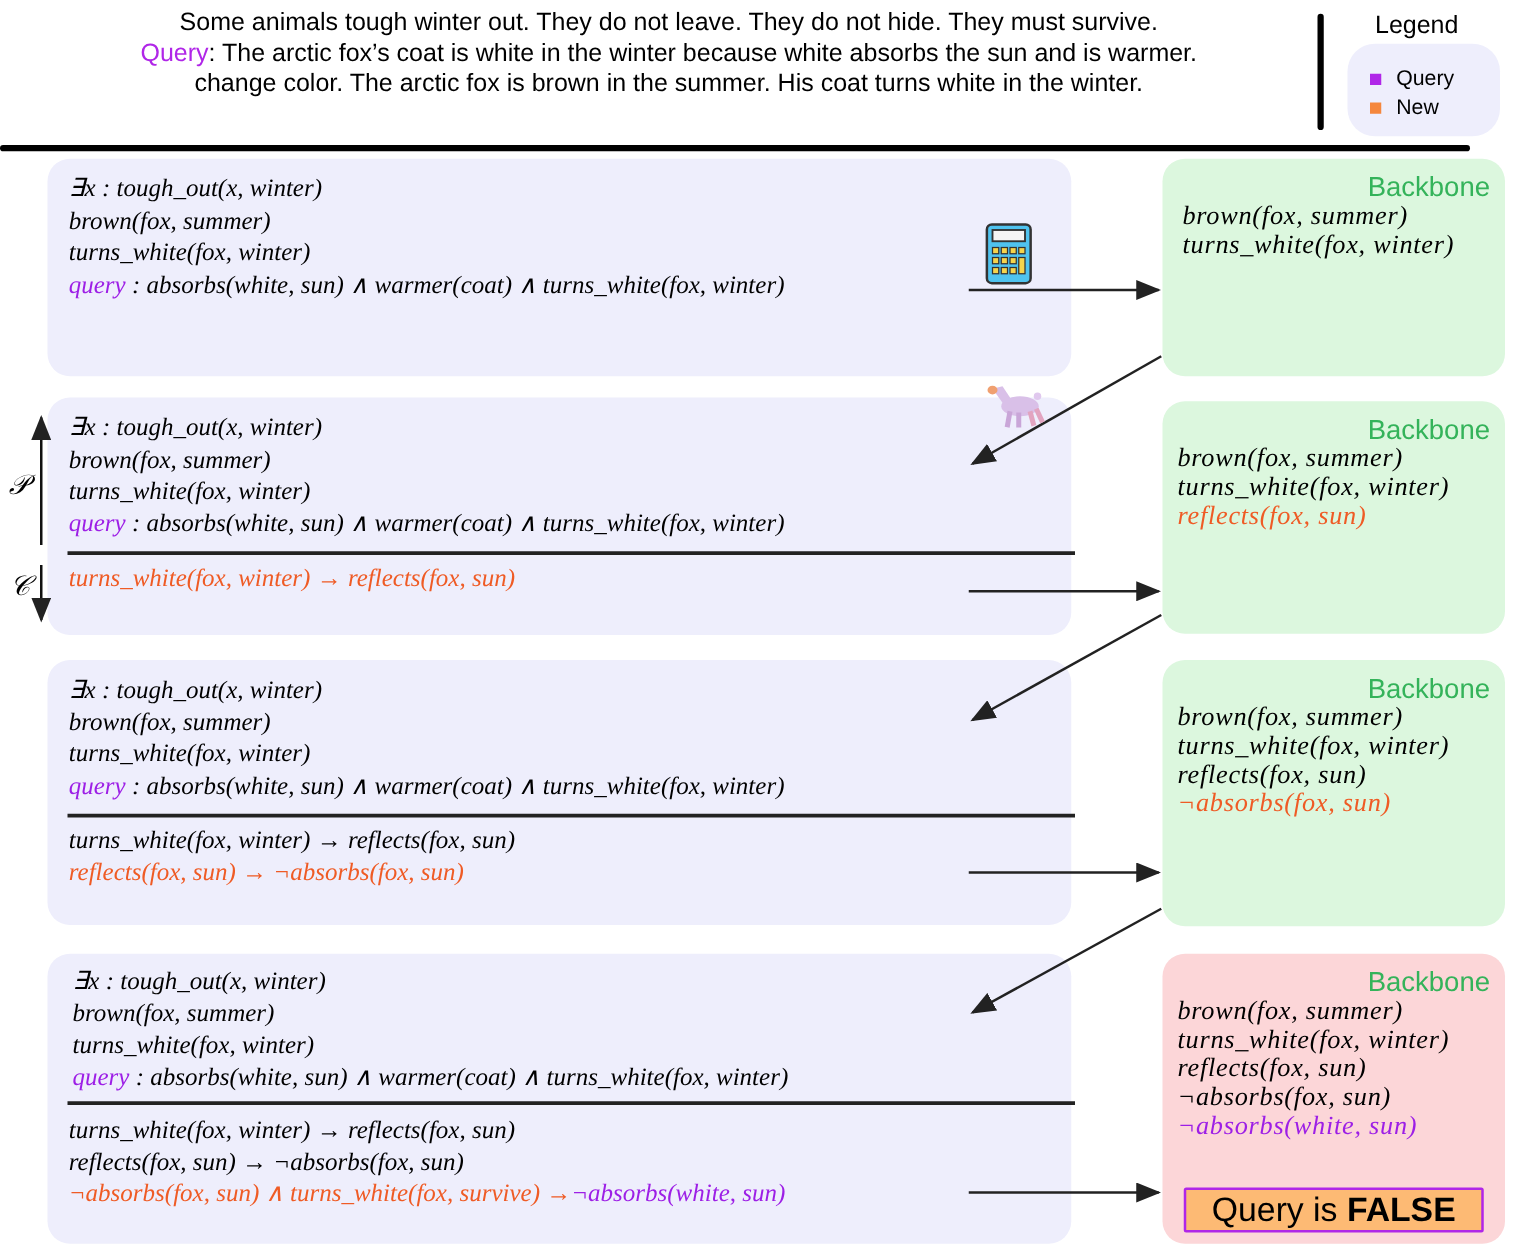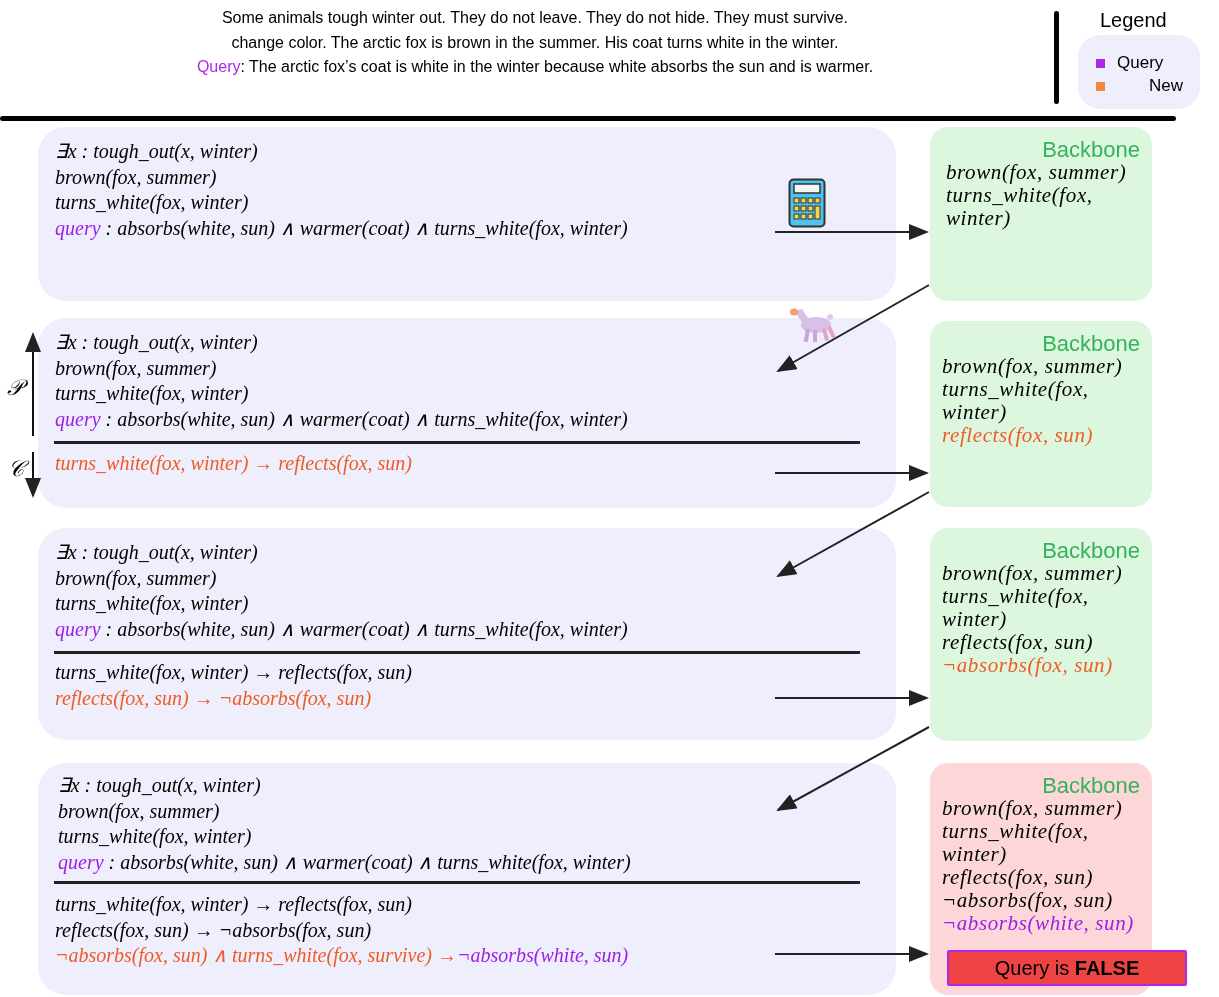--- a/index.html
+++ b/index.html
@@ -1,58 +1,58 @@
 <!DOCTYPE html>
 <html><head>
   <meta charset="utf-8">
   <style>
     html, body { margin: 0; padding: 0; background: #ffffff; }
     body { width: 1219px; height: 997px; position: relative; overflow: hidden; font-family: "Liberation Sans", sans-serif; color: #000; }
-    .story { position: absolute; left: 30px; top: 6px; width: 1010px; text-align: center; font-size: 16px; line-height: 24.5px; font-family: "Liberation Sans", sans-serif; }
+    .story { position: absolute; left: 30px; top: 6px; width: 1010px; text-align: center; font-size: 20px; line-height: 24.5px; font-family: "Liberation Sans", sans-serif; }
     .story .q { color: #b026e8; }
     .vsep { position: absolute; left: 1054px; top: 11px; width: 5px; height: 93px; background: #000; border-radius: 3px; }
     .hsep { position: absolute; left: 0; top: 116px; width: 1176px; height: 5px; background: #000; border-radius: 3px; }
     .legend-title { position: absolute; left: 1100px; top: 9px; width: 90px; font-size: 20px; }
     .legend-box { position: absolute; left: 1078px; top: 35px; width: 122px; height: 74px; background: #eeeefc; border-radius: 22px; }
     .legend-item { position: absolute; left: 18px; font-size: 17px; display: flex; align-items: center; }
     .legend-item .sw { width: 9px; height: 9px; margin-right: 12px; display: inline-block; }
-    .panel { position: absolute; left: 38px; width: 819px; background: #eeeefc; border-radius: 28px; padding-left: 39px; }
-    .bb { position: absolute; left: 930px; width: 222px; background: #dcf7de; border-radius: 18px; }
+    .panel { position: absolute; left: 38px; width: 819px; background: #eeeefc; border-radius: 18px; }
+    .bb { position: absolute; left: 930px; width: 274px; background: #dcf7de; border-radius: 18px; }
     .bb.red { background: #fcd6d8; }
     .bb-title { position: absolute; right: 12px; top: 10px; font-size: 22px; color: #34b35a; font-family: "Liberation Sans", sans-serif; }
     .bb-lines { position: absolute; left: 13px; top: 34px; font-family: "Liberation Serif", serif; font-style: italic; font-size: 21px; line-height: 23px; letter-spacing: 0.6px; }
     .lines { position: absolute; left: 17px; font-family: "Liberation Serif", serif; font-style: italic; font-size: 20px; line-height: 25.5px; }
     .purple { color: #9d1fe6; }
     .orange { color: #ef5b25; }
     .rule { position: absolute; left: 16px; width: 806px; height: 3px; background: #222; }
-    .result-box { position: absolute; left: 17px; width: 236px; height: 32px; border: 2px solid #b026e8; border-radius: 2px; background: #ef4444; text-align: center; line-height: 32px; font-size: 20px; }
+    .result-box { position: absolute; left: 17px; width: 236px; height: 32px; border: 2px solid #b026e8; border-radius: 2px; background: #fdba74; text-align: center; line-height: 32px; font-size: 27px; }
     .result-box b { font-weight: bold; }
     svg.arrows { position: absolute; left: 0; top: 0; }
     .calc { position: absolute; left: 788px; top: 178px; width: 38px; height: 50px; }
     .llama { position: absolute; left: 786px; top: 303px; width: 56px; height: 42px; }
     .side-label { position: absolute; font-family: "Liberation Serif", serif; font-style: italic; font-size: 22px; }
   </style>
 </head>
 <body>
 
 <div class="story">
   <div>Some animals tough winter out. They do not leave. They do not hide. They must survive.</div>
+  <div><span class="q">Query</span><span>: The arctic fox’s coat is white in the winter because white absorbs the sun and is warmer.</span></div>
   <div>change color. The arctic fox is brown in the summer. His coat turns white in the winter.</div>
-  <div><span class="q">Query</span><span>: The arctic fox’s coat is white in the winter because white absorbs the sun and is warmer.</span></div>
 </div>
 <div class="vsep"></div>
 <div class="hsep"></div>
 
 <div class="legend-title">Legend</div>
 <div class="legend-box">
   <div class="legend-item" style="top:18px;">
     <span class="sw" style="background:#b026e8;"></span>
     <span>Query</span>
   </div>
-  <div class="legend-item" style="top:41px;gap:32px;">
+  <div class="legend-item" style="top:41px;">
     <span class="sw" style="background:#f5873d;"></span>
     <span>New</span>
   </div>
 </div>
 
 <div class="panel" style="top:127px;height:174px;">
   <div class="lines" style="top:12px;">
     <div>∃x : tough_out(x, winter)</div>
     <div>brown(fox, summer)</div>
     <div>turns_white(fox, winter)</div>

